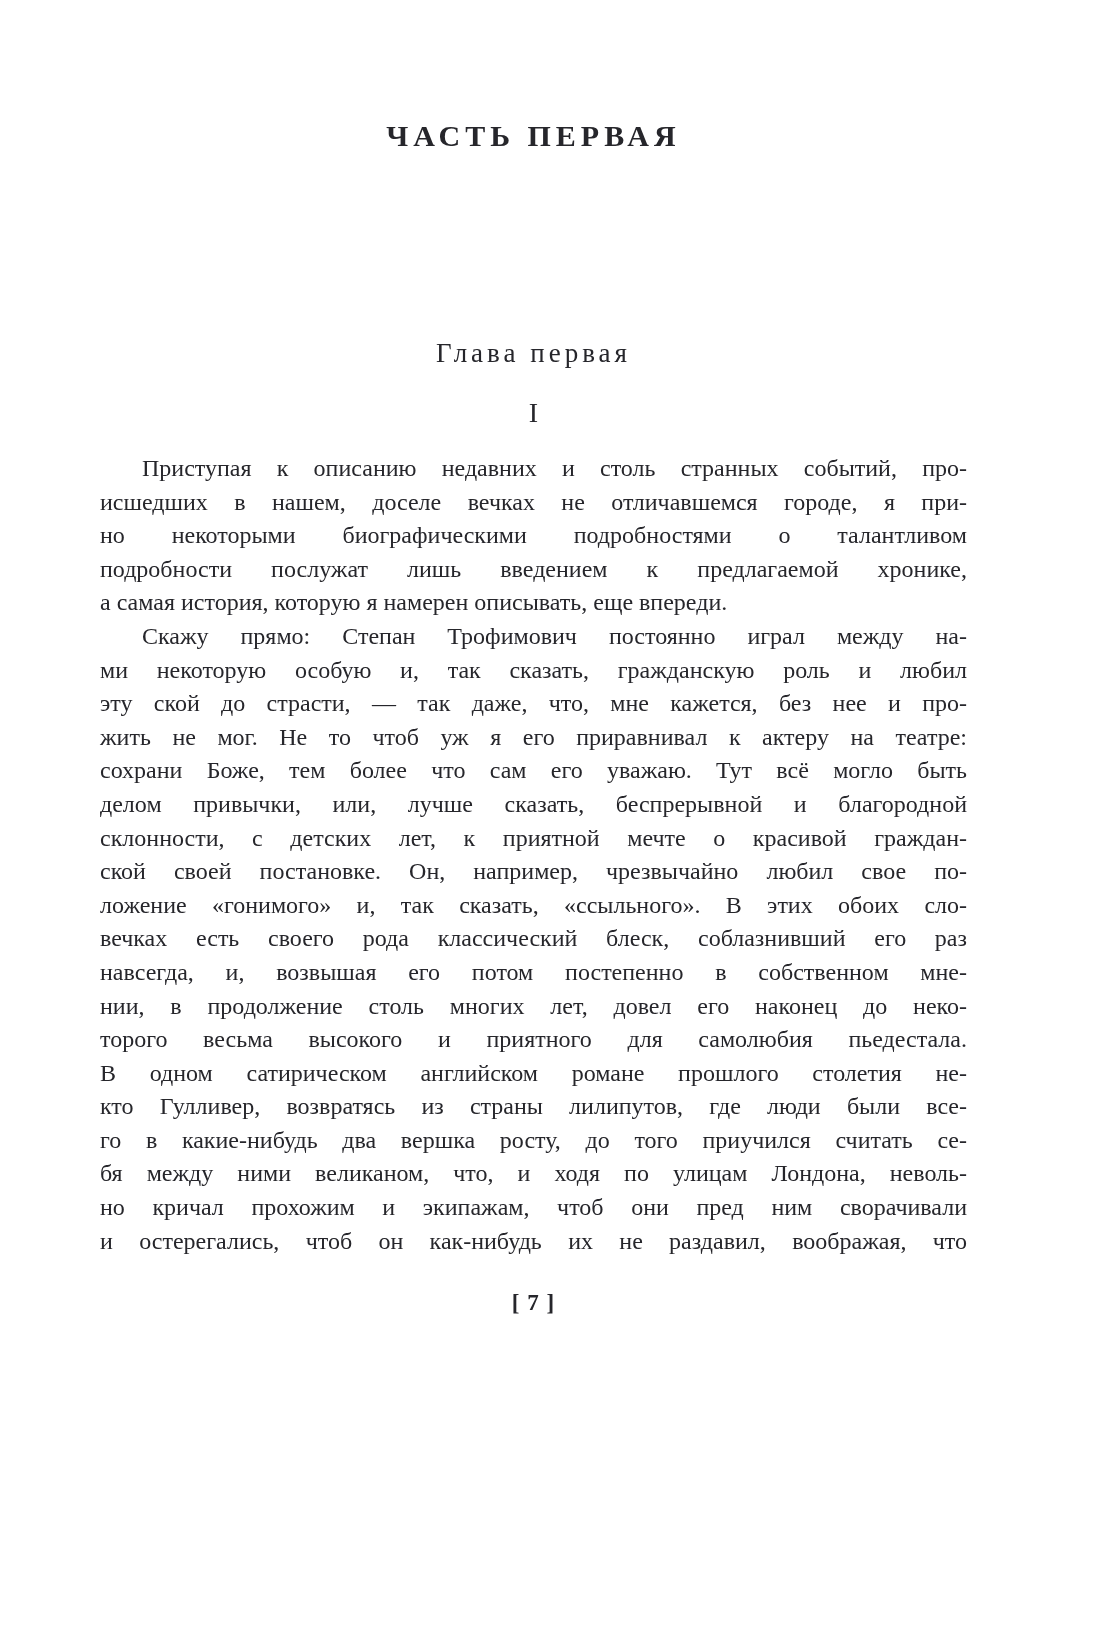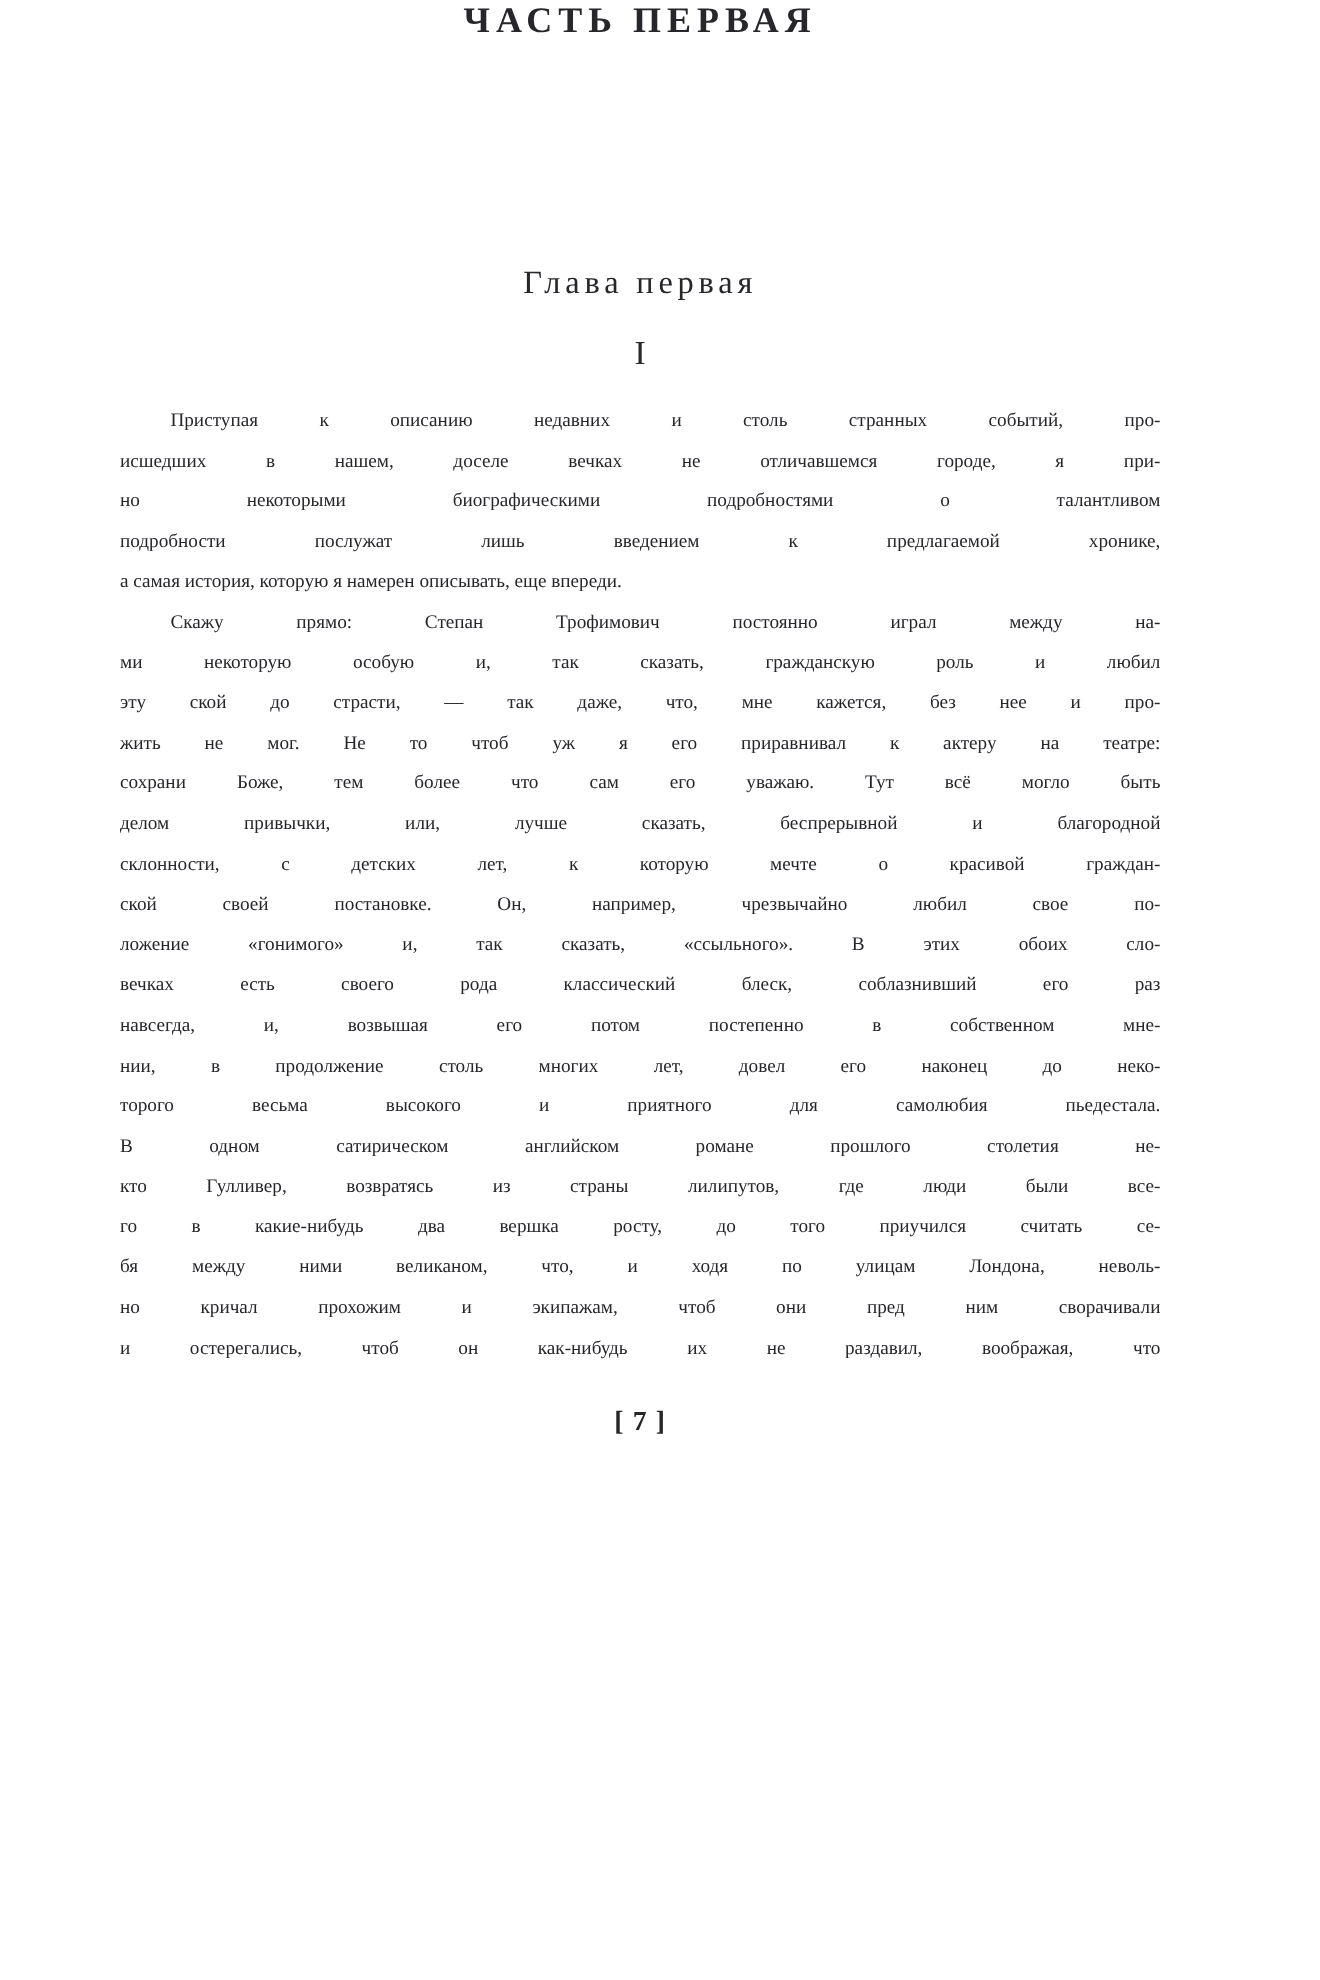--- a/index.html
+++ b/index.html
@@ -14,20 +14,21 @@
     margin: 0 auto;
     background: #ffffff;
     box-sizing: border-box;
     padding: 0 133px 0 100px;
     overflow: hidden;
     font-family: "Liberation Serif", "DejaVu Serif", serif;
     color: #26262b;
   }
   .part-title {
     margin: 0;
+    padding-top: 118px;
     text-align: center;
     font-size: 30px;
     font-weight: bold;
     letter-spacing: 5px;
     line-height: 36px;
   }
   .chapter-label {
     margin-top: 182px;
     text-align: center;
     font-size: 27px;
@@ -45,21 +46,21 @@
   }
   .section-numeral {
     margin-top: 26px;
     text-align: center;
     font-size: 28px;
     font-weight: normal;
     line-height: 34px;
   }
   .body-text {
     margin-top: 22px;
-    font-size: 16px;
+    font-size: 24px;
     line-height: 33.6px;
   }
   .paragraph { margin: 0; }
   .line {
     text-align: justify;
     text-align-last: justify;
     white-space: normal;
   }
   .line.first { text-indent: 42px; }
   .line.last-natural { text-align-last: left; }
@@ -91,21 +92,21 @@
         <div class="line">подробности послужат лишь введением к предлагаемой хронике,</div>
         <div class="line last-natural">а самая история, которую я намерен описывать, еще впереди.</div>
       </div>
       <div class="paragraph">
         <div class="line first">Скажу прямо: Степан Трофимович постоянно играл между на-</div>
         <div class="line">ми некоторую особую и, так сказать, гражданскую роль и любил</div>
         <div class="line">эту ской до страсти, — так даже, что, мне кажется, без нее и про-</div>
         <div class="line">жить не мог. Не то чтоб уж я его приравнивал к актеру на театре:</div>
         <div class="line">сохрани Боже, тем более что сам его уважаю. Тут всё могло быть</div>
         <div class="line">делом привычки, или, лучше сказать, беспрерывной и благородной</div>
-        <div class="line">склонности, с детских лет, к которую мечте о красивой граждан-</div>
+        <div class="line">склонности, с детских лет, к приятной мечте о красивой граждан-</div>
         <div class="line">ской своей постановке. Он, например, чрезвычайно любил свое по-</div>
         <div class="line">ложение «гонимого» и, так сказать, «ссыльного». В этих обоих сло-</div>
         <div class="line">вечках есть своего рода классический блеск, соблазнивший его раз</div>
         <div class="line">навсегда, и, возвышая его потом постепенно в собственном мне-</div>
         <div class="line">нии, в продолжение столь многих лет, довел его наконец до неко-</div>
         <div class="line">торого весьма высокого и приятного для самолюбия пьедестала.</div>
         <div class="line">В одном сатирическом английском романе прошлого столетия не-</div>
         <div class="line">кто Гулливер, возвратясь из страны лилипутов, где люди были все-</div>
         <div class="line">го в какие-нибудь два вершка росту, до того приучился считать се-</div>
         <div class="line">бя между ними великаном, что, и ходя по улицам Лондона, неволь-</div>

